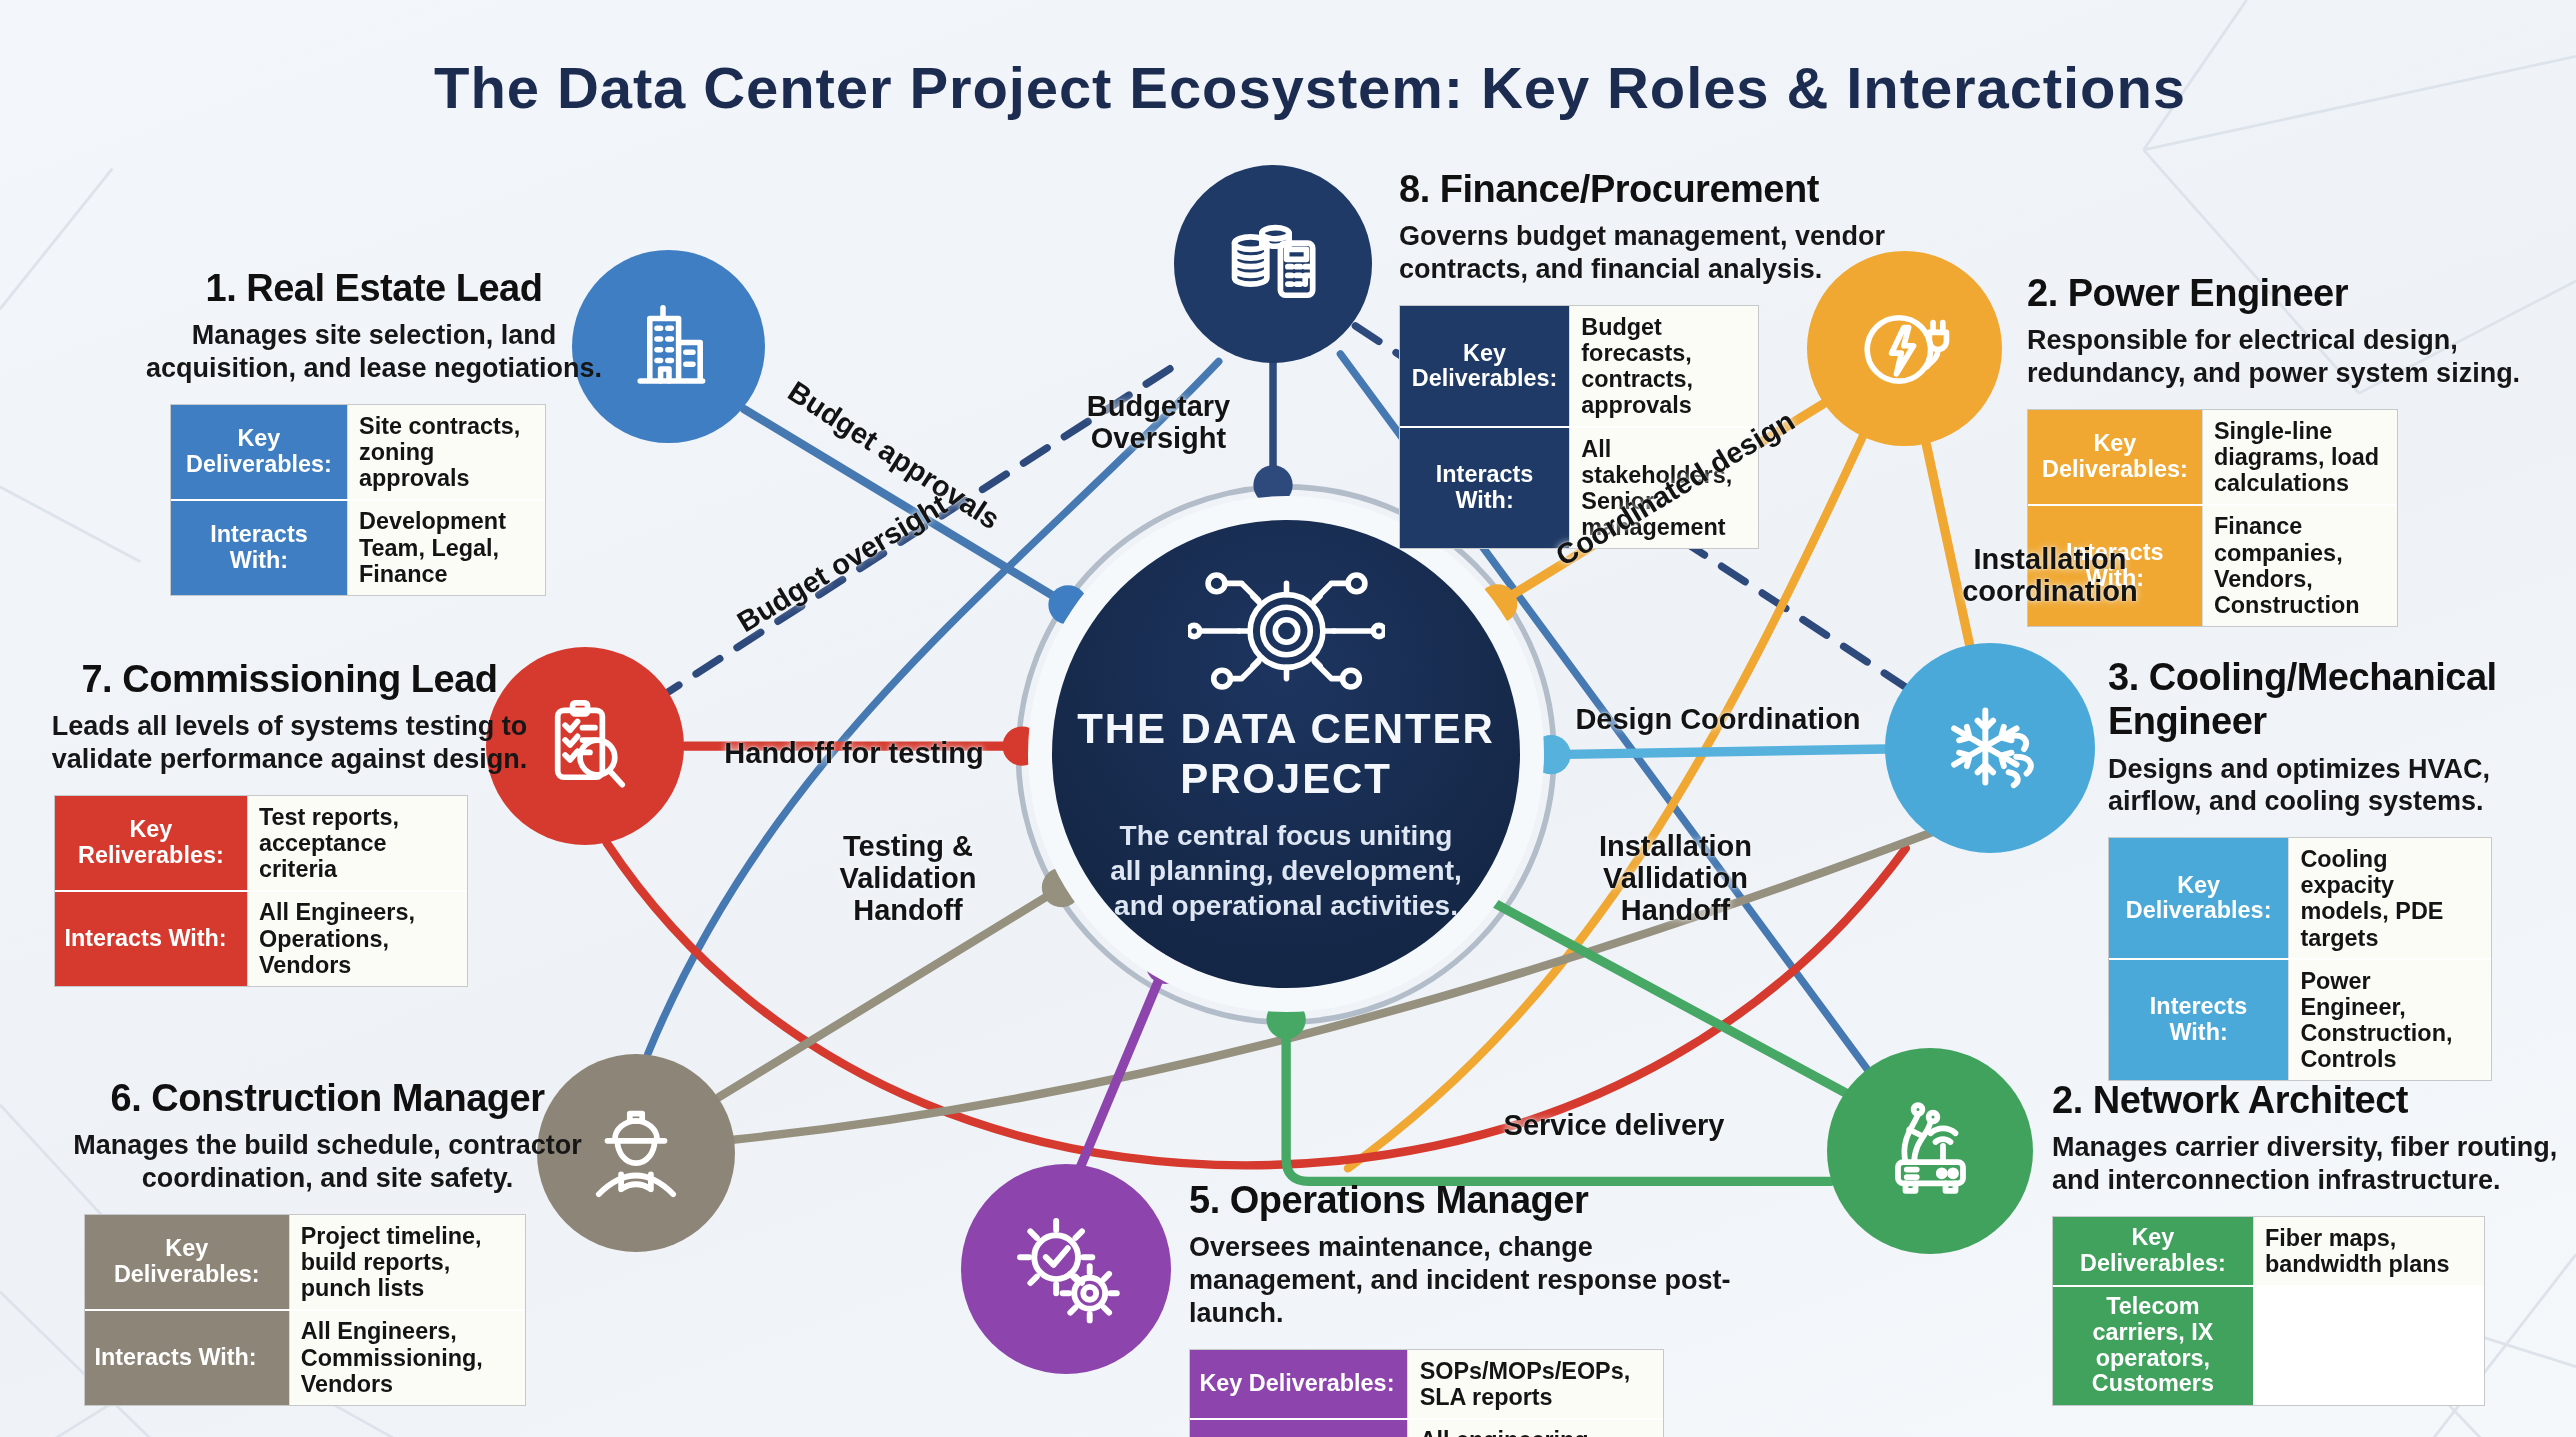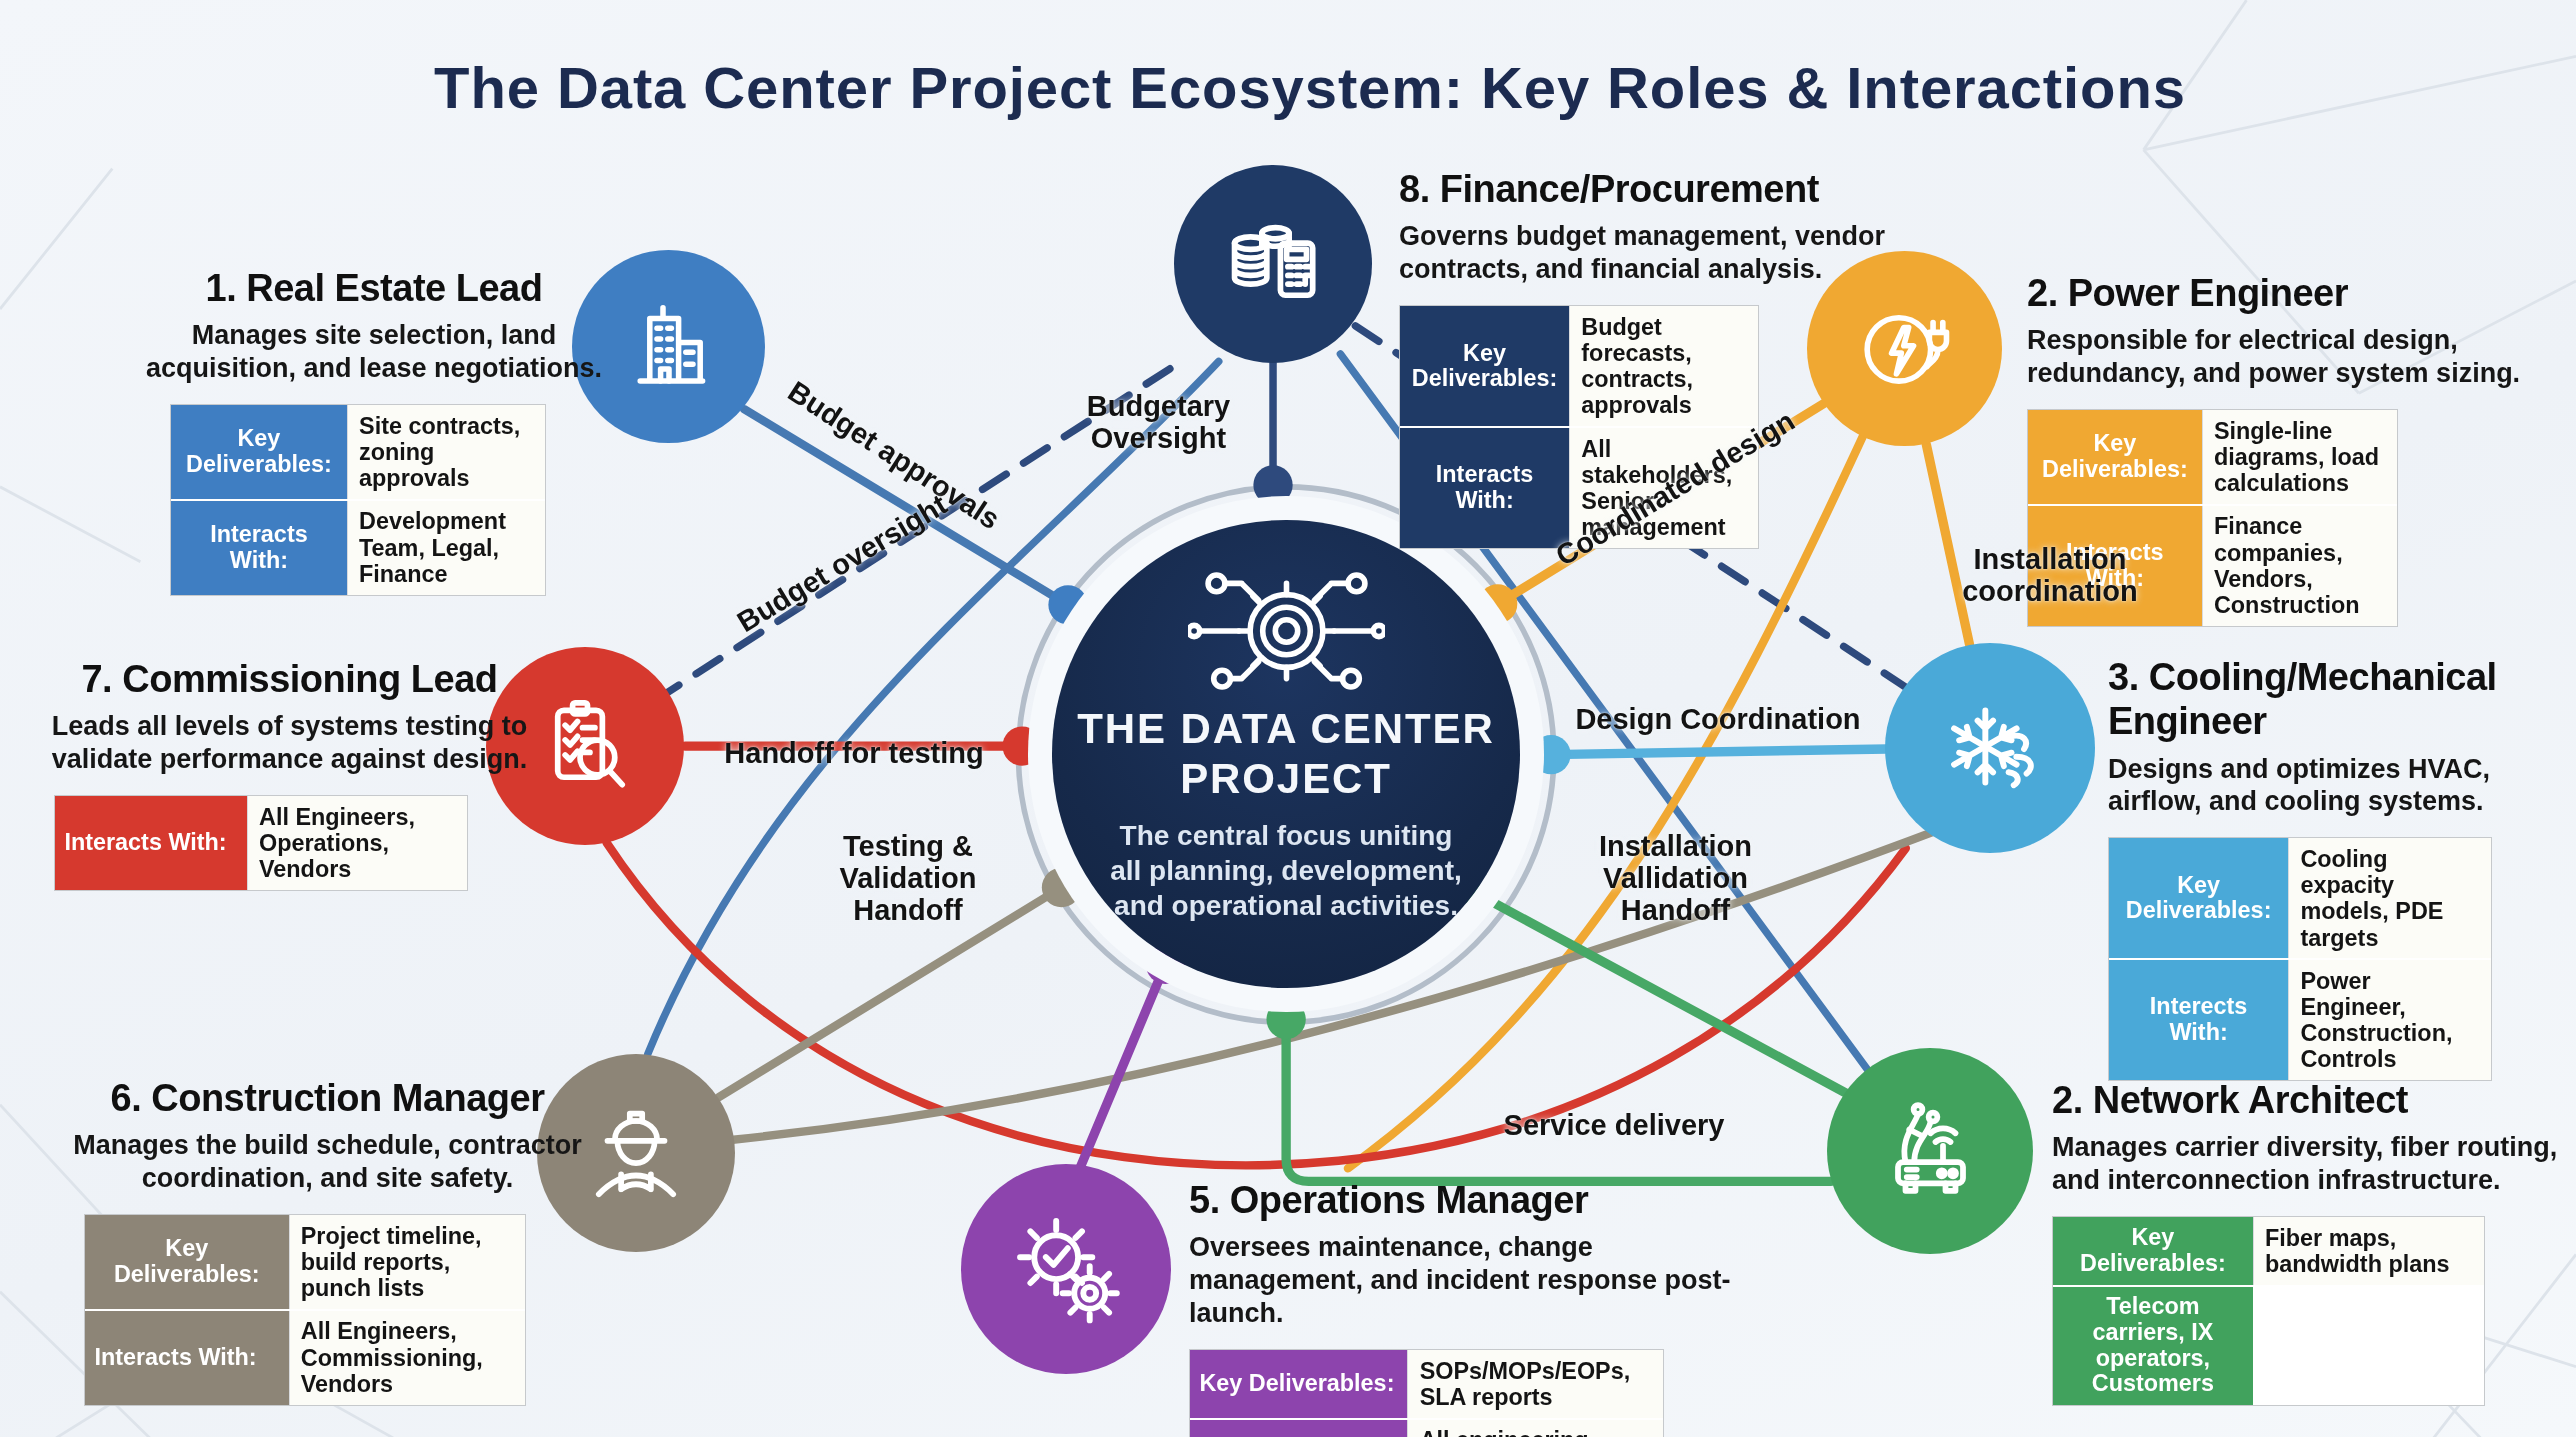--- a/index.html
+++ b/index.html
@@ -259,20 +259,24 @@
       <div class="rvalue">Development Team, Legal, Finance</div>
     </div>
   </div>
 </div>
 
 <div class="card center abs" style="left:37px;top:657px;width:505px;">
   <div class="r-title">7. Commissioning Lead</div>
   <div class="r-desc">Leads all levels of systems testing to validate performance against design.</div>
   <div class="rtable" style="width:412px;margin-left:17px;">
     <div class="rrow">
+      <div class="rlabel" style="background:#d6392e;">Key Reliverables:</div>
+      <div class="rvalue">Test reports, acceptance criteria</div>
+    </div>
+    <div class="rrow">
       <div class="rlabel" style="background:#d6392e;">Interacts With:</div>
       <div class="rvalue">All Engineers, Operations, Vendors</div>
     </div>
   </div>
 </div>
 
 <div class="card center abs" style="left:56px;top:1076px;width:543px;">
   <div class="r-title">6. Construction Manager</div>
   <div class="r-desc">Manages the build schedule, contractor coordination, and site safety.</div>
   <div class="rtable" style="width:440px;margin-left:28px;">

